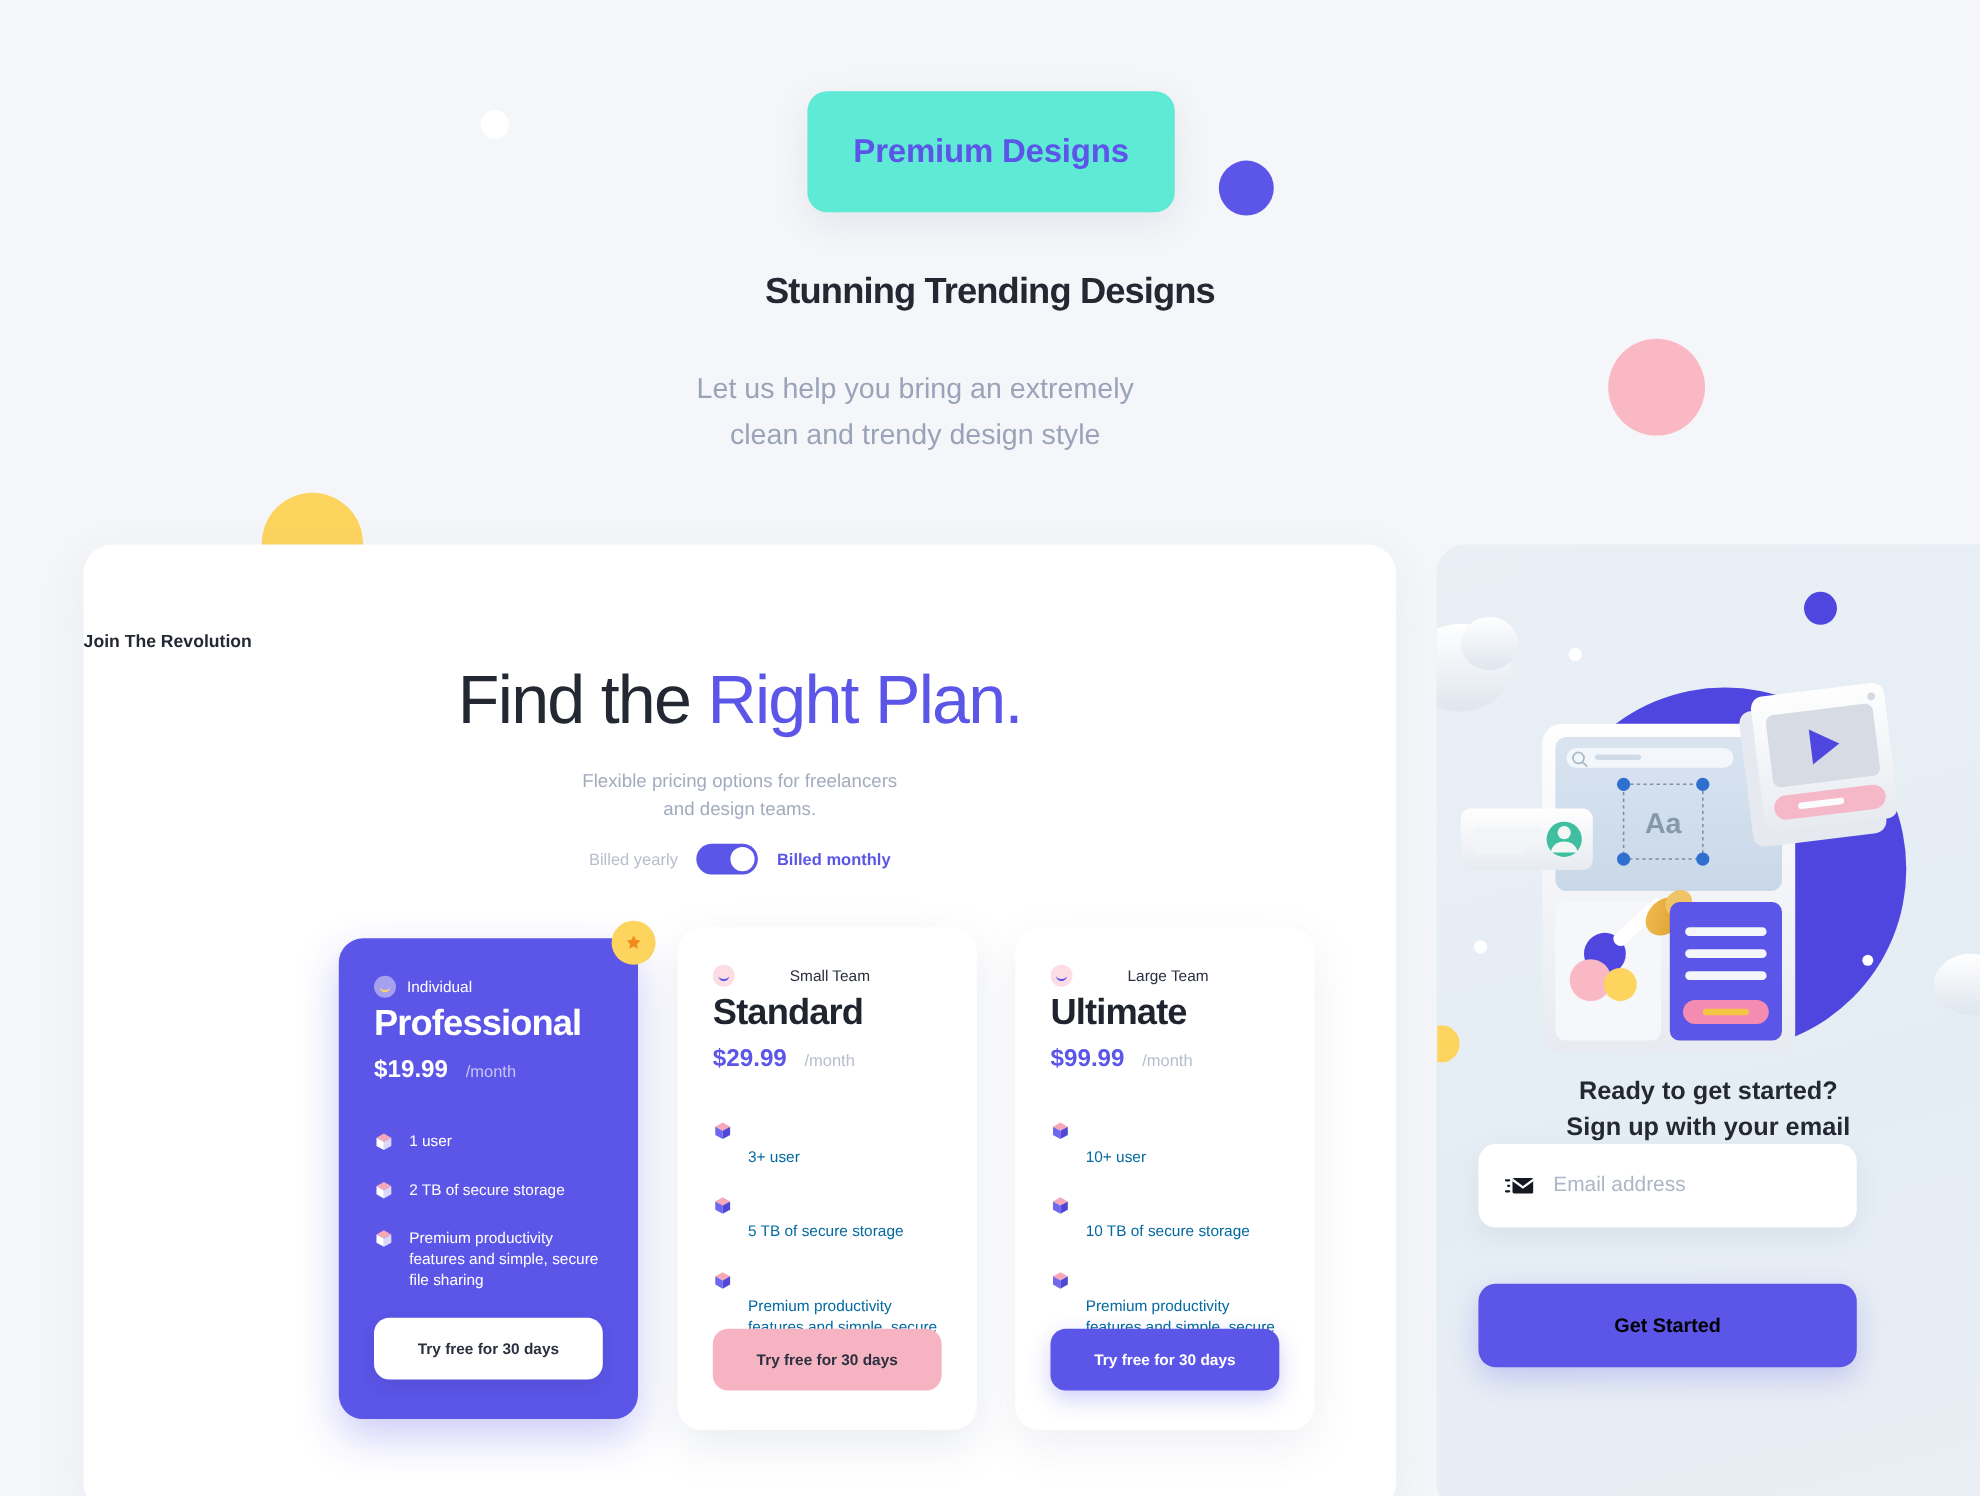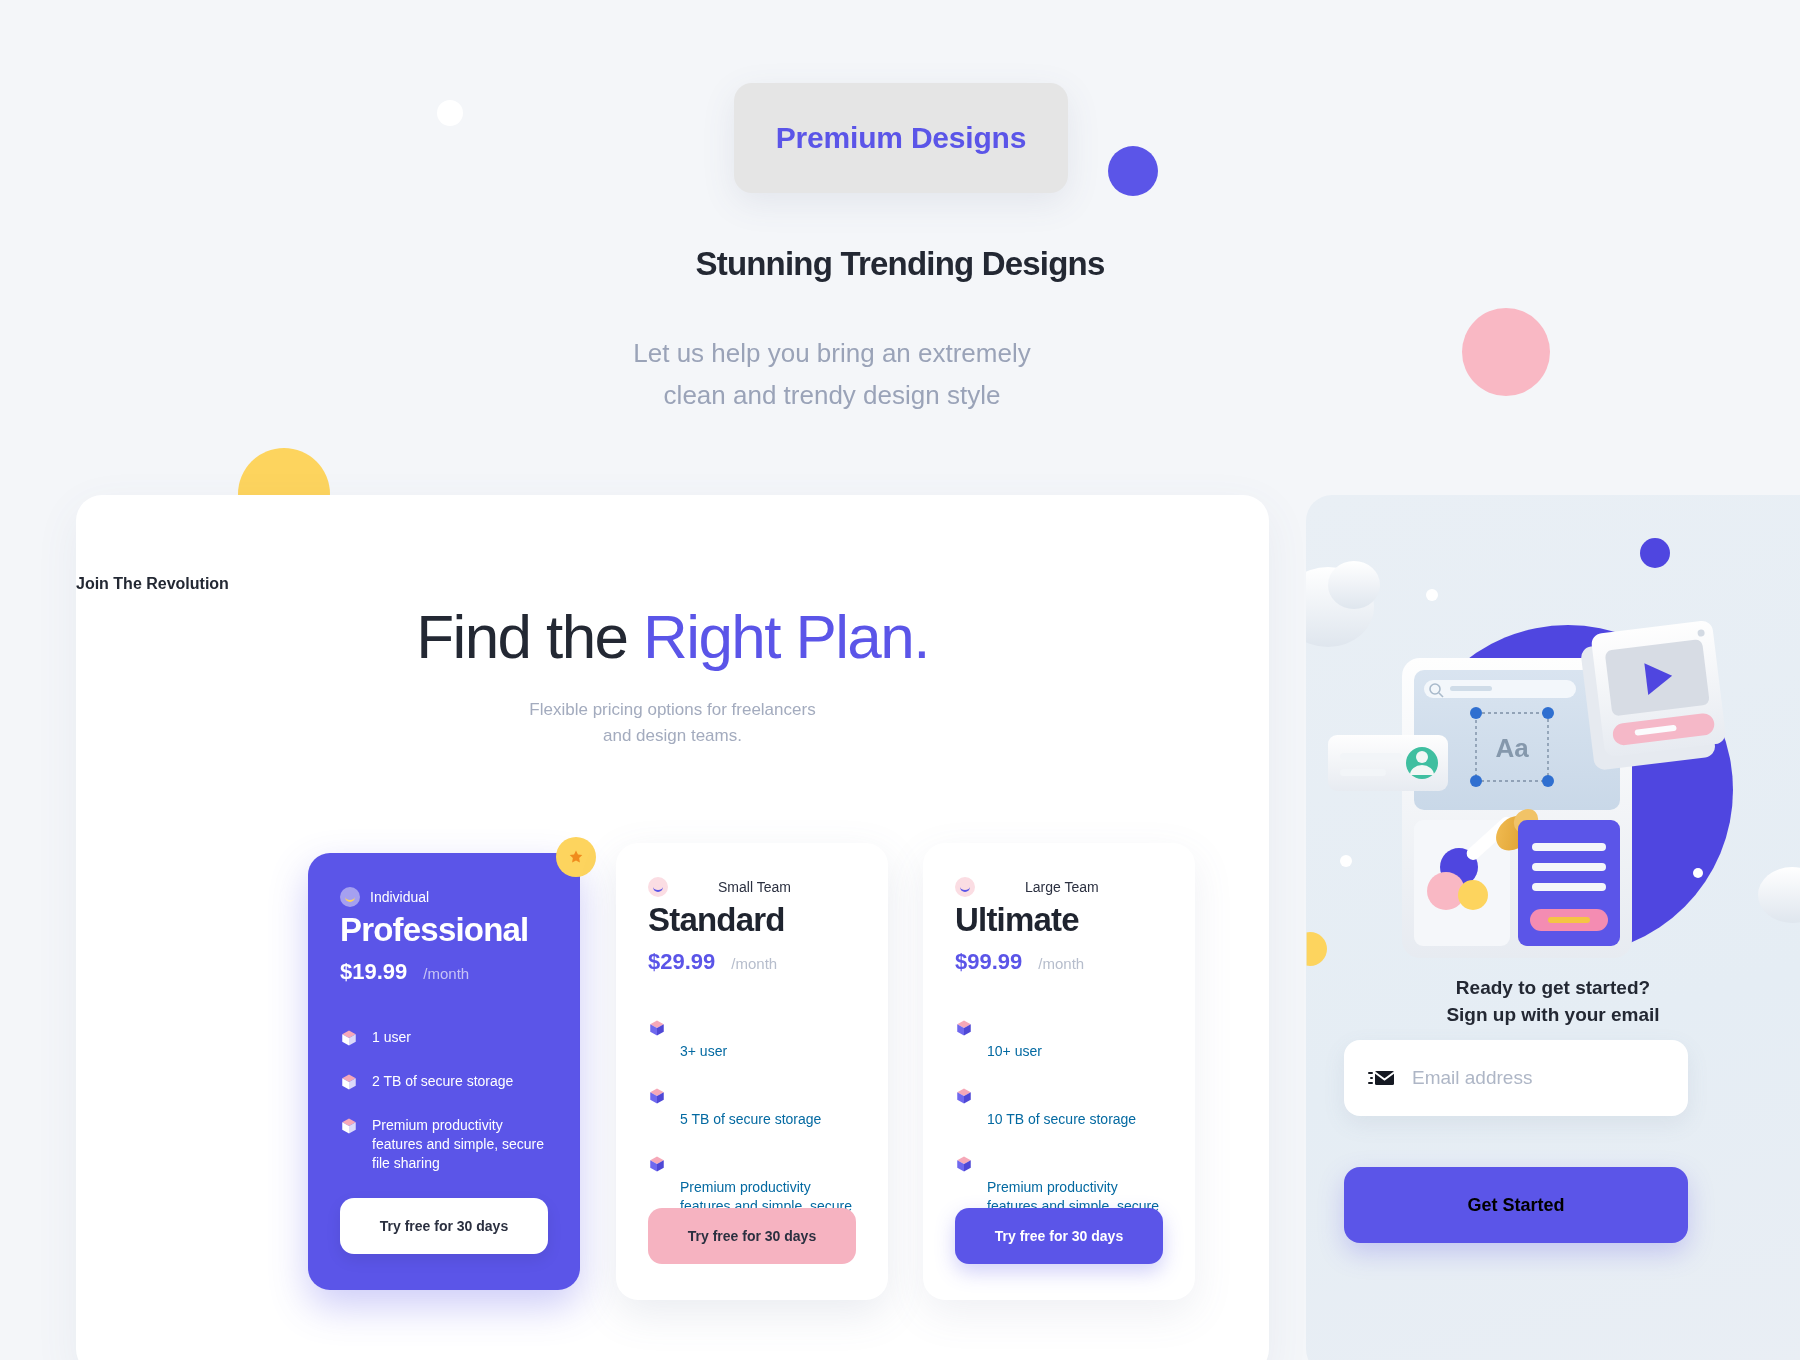--- a/index.html
+++ b/index.html
@@ -18,21 +18,21 @@
   .deco-purple-lg { width:50px;  height:50px;  background:#5B55E8; left:1108px; top:146px; }
   .deco-pink-lg   { width:88px;  height:88px;  background:#F9B8C4; left:1462px; top:308px; }
   .deco-yellow-lg { width:92px;  height:92px;  background:#FDD45E; left:238px;  top:448px; }
   .deco-pink-sm   { width:44px;  height:44px;  background:#F9B8C4; left:962px;  top:722px; }
   .deco-yellow-sm { width:34px;  height:34px;  background:#FDD45E; left:1293px; top:932px;
                     clip-path: inset(0 0 0 40%); }
 
   
   .badge {
     position:absolute; left:734px; top:83px; width:334px; height:110px;
-    background:#e5e5e5; border-radius:18px;
+    background:#5eead4; border-radius:18px;
     box-shadow:0 10px 34px rgba(80,90,130,.10);
     display:flex; align-items:center; justify-content:center;
   }
   .badge-text { font-size:30px; font-weight:700; color:#5B55E8; letter-spacing:-.2px; }
 
   .hero-title {
     position:absolute; left:0; top:245px; width:1800px; text-align:center;
     font-size:33px; font-weight:700; color:#232833; letter-spacing:-.8px;
   }
   .hero-sub {
@@ -159,21 +159,21 @@
   .right-panel {
     position:absolute; left:1306px; top:495px; width:494px; height:880px;
     background:linear-gradient(165deg,#E9EFF5 0%, #E5EDF4 60%, #E9EEF4 100%);
     border-radius:26px 0 0 26px;
     overflow:hidden;
   }
   .illus { position:absolute; left:0; top:0; width:494px; height:490px; }
 
   .ready-text {
     position:absolute; left:0; top:480px; width:494px; text-align:center;
-    font-size:19px; font-weight:700; color:#232833; line-height:1.42;
+    font-size:23px; font-weight:700; color:#232833; line-height:1.42;
   }
 
   .email-field {
     position:absolute; left:38px; top:545px; width:344px; height:76px;
     background:#FFFFFF; border-radius:16px;
     box-shadow:0 8px 22px rgba(100,115,150,.10);
     display:flex; align-items:center; padding:0 24px; gap:18px;
   }
   .email-input {
     border:none; outline:none; background:transparent; flex:1;
@@ -212,20 +212,27 @@
 
   <div class="eyebrow">Join The Revolution</div>
 
   <div class="plan-title"><span>Find the </span><span class="hl">Right Plan.</span></div>
 
   <div class="plan-sub">
     <div>Flexible pricing options for freelancers</div>
     <div>and design teams.</div>
   </div>
 
+  <div class="toggle-row">
+    <span class="toggle-label off">Billed yearly</span>
+    <div class="switch">
+      <div class="knob"></div>
+    </div>
+    <span class="toggle-label on">Billed monthly</span>
+  </div>
 
   <div class="cards">
 
     <div class="card-pro">
       <div class="card-inner">
         <div class="star-badge">
           <svg width="18" height="18" viewBox="0 0 24 24">
             <path d="M12 3.2l2.6 5.3 5.8.85-4.2 4.1 1 5.8-5.2-2.75L6.8 19.25l1-5.8-4.2-4.1 5.8-.85z" fill="#F08B1D"></path>
           </svg>
         </div>

